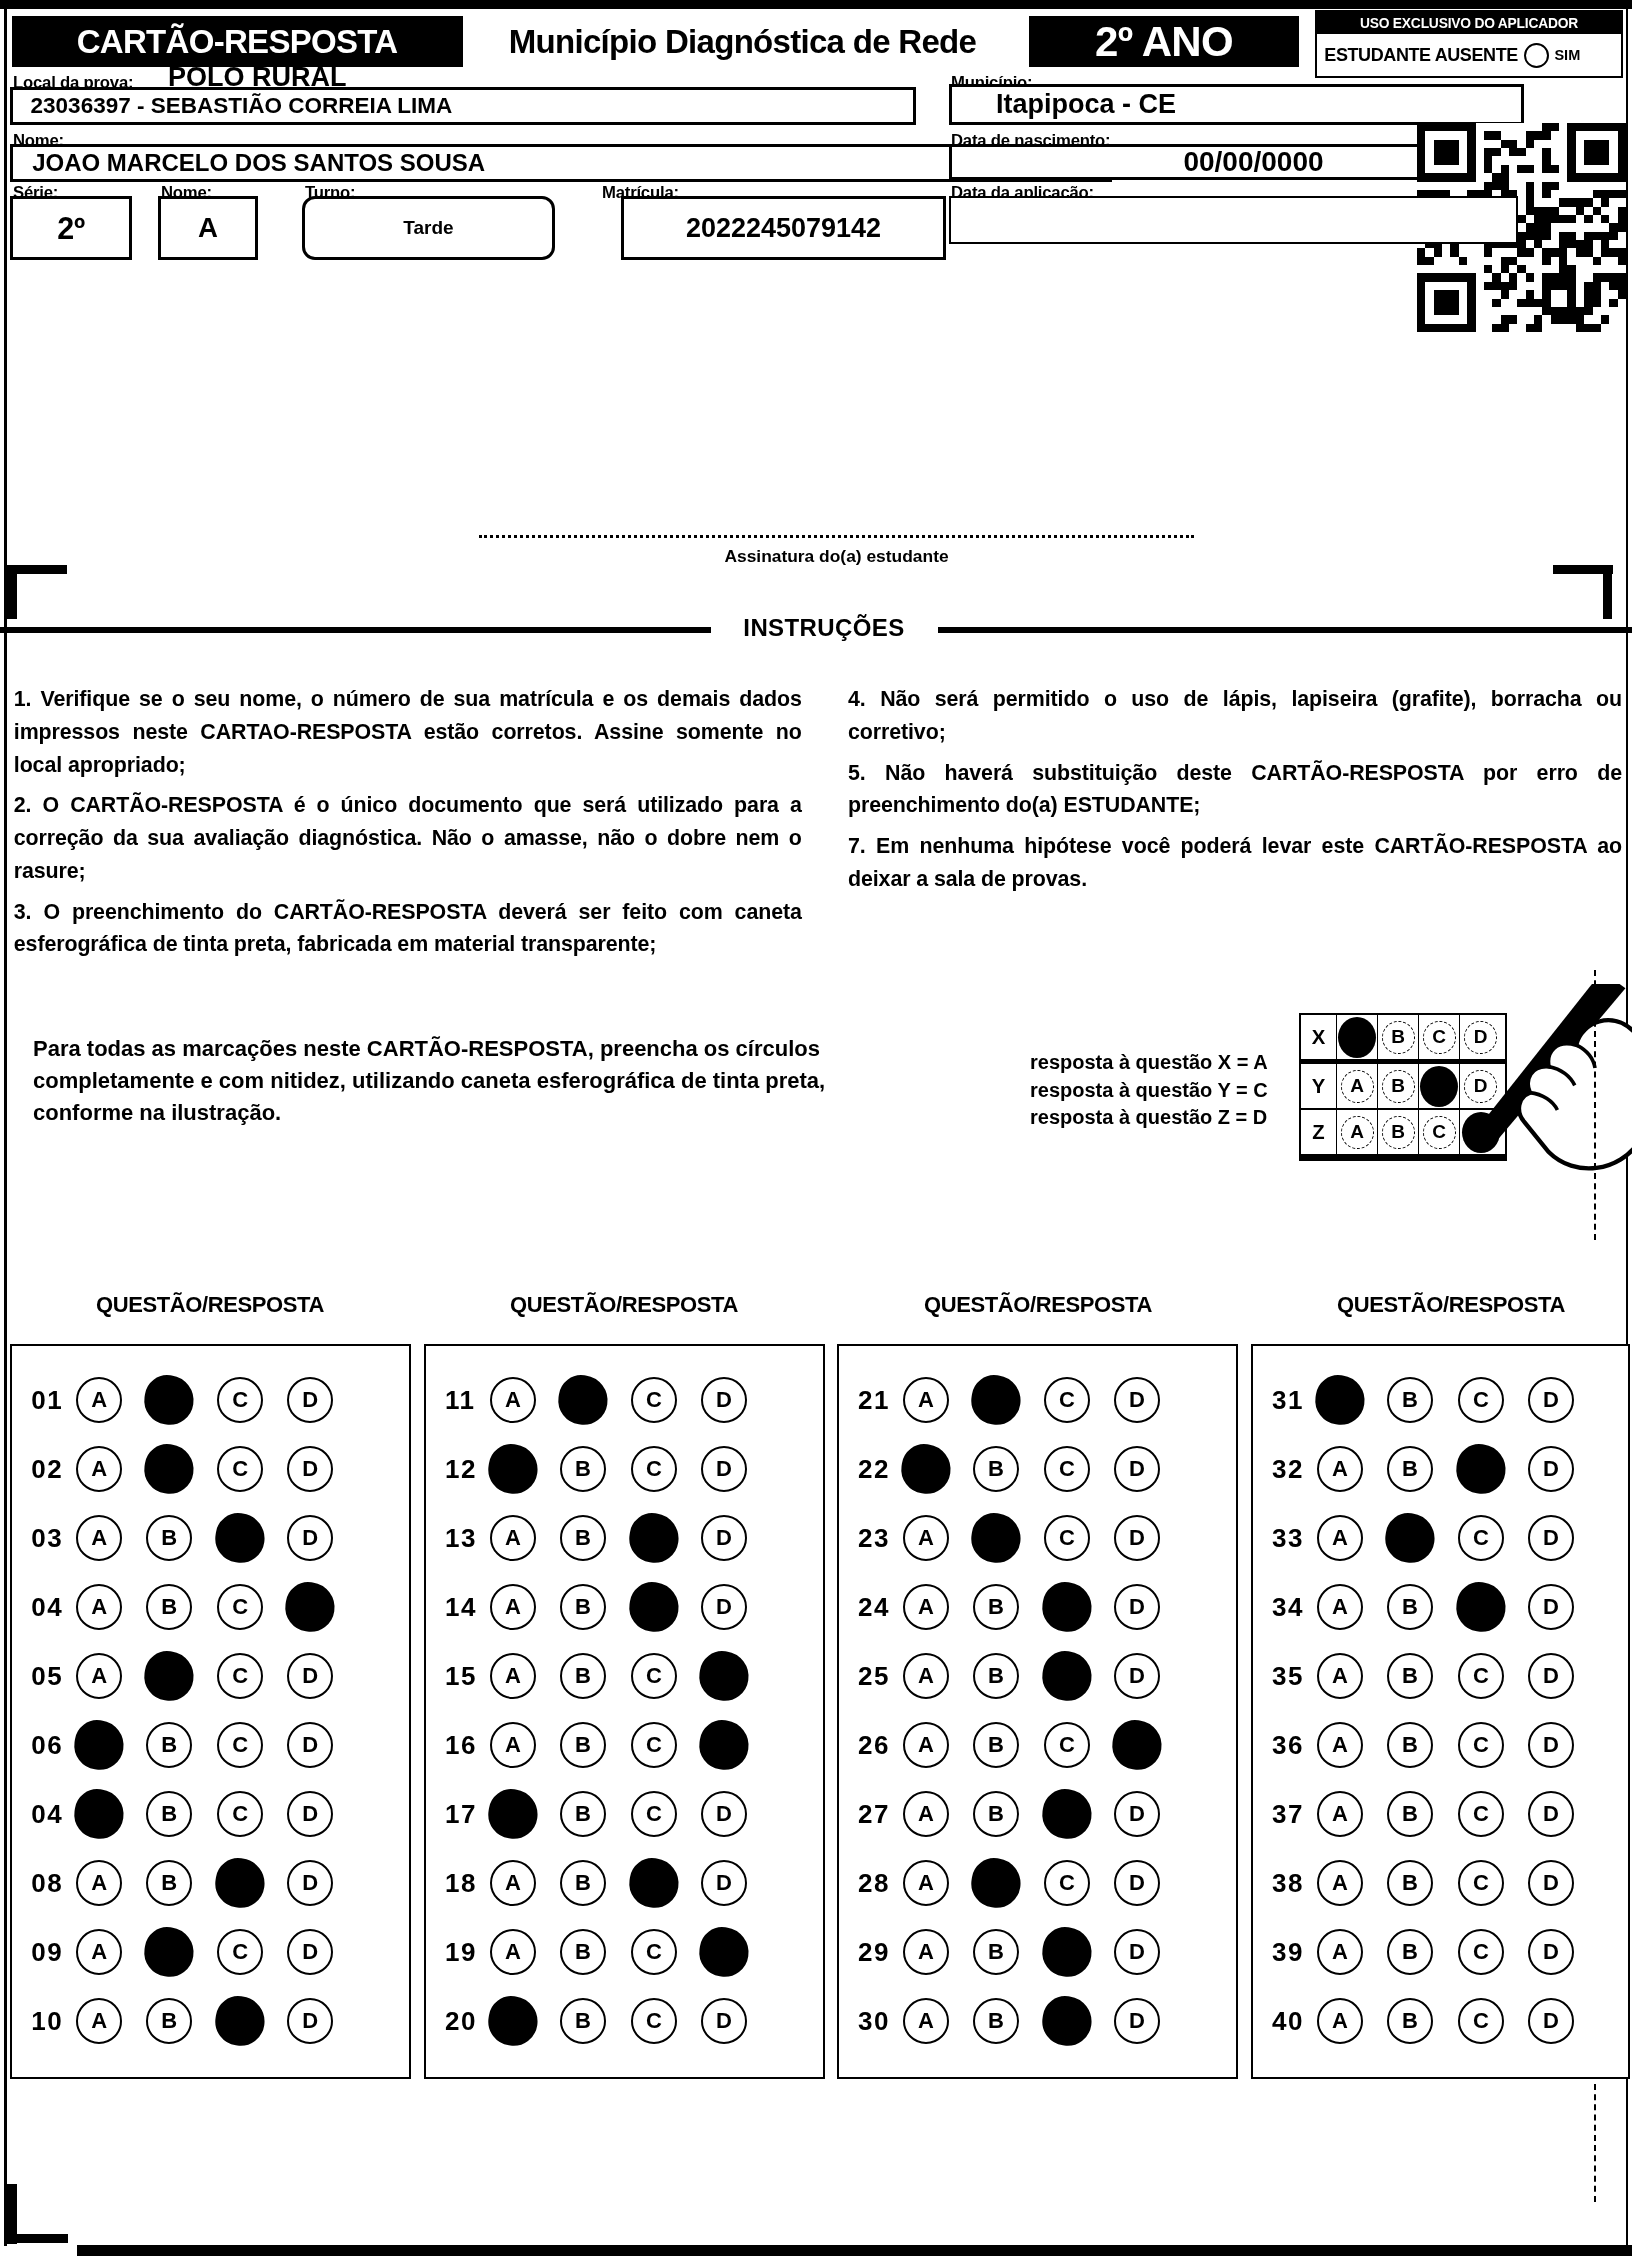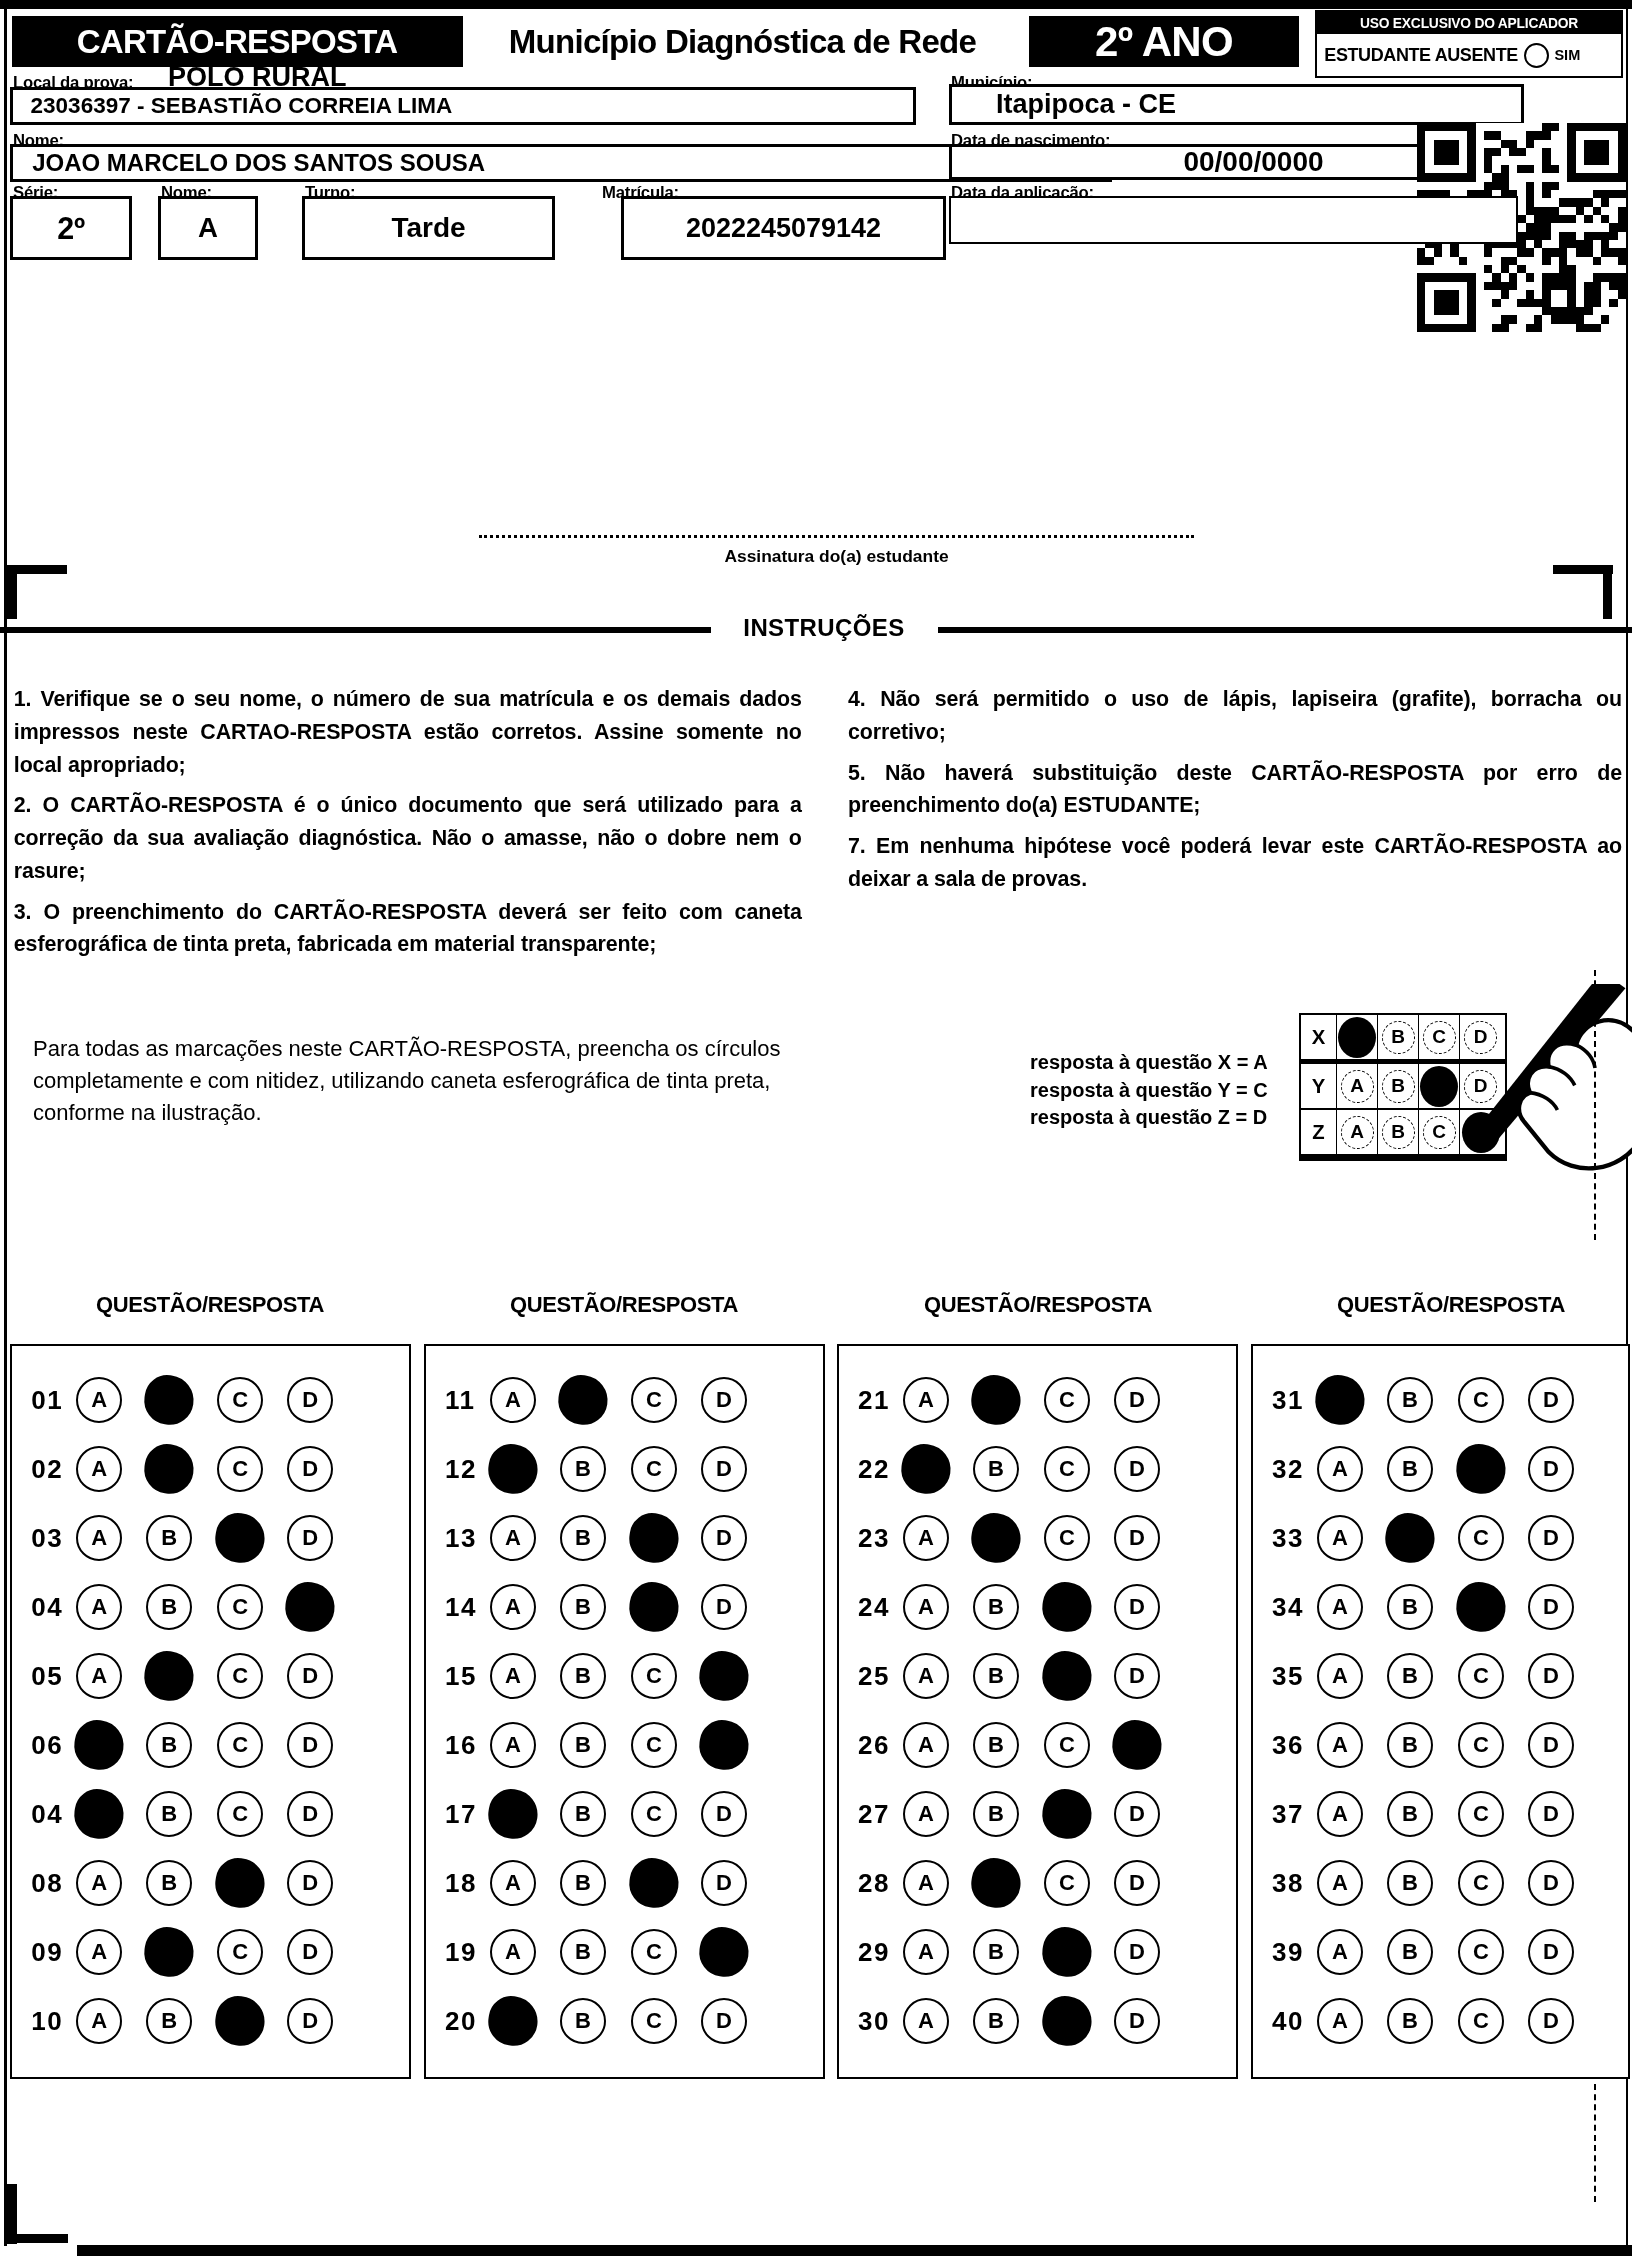--- a/index.html
+++ b/index.html
@@ -295,21 +295,21 @@
     </svg>
 
   <div class="abs lbl" style="left:13px;top:183px;">Série:</div>
   <div class="abs lbl" style="left:161px;top:183px;">Nome:</div>
   <div class="abs lbl" style="left:305px;top:183px;">Turno:</div>
   <div class="abs lbl" style="left:602px;top:183px;">Matrícula:</div>
   <div class="abs lbl" style="left:951px;top:183px;">Data da aplicação:</div>
 
   <div class="abs whitebox center" style="left:10.2px;top:196px;width:122px;height:64px;font-size:30.5px;border-width:3.6px;">2º</div>
   <div class="abs whitebox center" style="left:158px;top:196px;width:100px;height:64px;font-size:27.6px;border-width:3.6px;">A</div>
-  <div class="abs whitebox center" style="left:302px;top:196px;width:253px;height:64px;font-size:28px;border-width:3.6px;">Tarde</div>
+  <div class="abs whitebox center" style="left:302px;top:196px;width:253px;height:64px;font-size:19px;border-width:3.6px;border-radius:13px;">Tarde</div>
   <div class="abs whitebox center" style="left:621px;top:196px;width:325px;height:64px;font-size:27px;border-width:3.6px;">2022245079142</div>
   <div class="abs whitebox center" style="left:949px;top:196px;width:569px;height:48px;font-size:25px;border-width:2.9px;"></div>
 
   <div class="abs dotline" style="left:479px;top:535px;width:715px;"></div>
   <div class="abs" style="left:479px;top:546px;width:715px;text-align:center;font-size:17.4px;font-weight:700;">Assinatura do(a) estudante</div>
 
   <div class="abs bar" style="left:7.3px;top:565px;width:60px;height:9.4px;"></div>
   <div class="abs bar" style="left:7.3px;top:565px;width:9.4px;height:54px;"></div>
   <div class="abs bar" style="left:1553px;top:565px;width:60px;height:9.4px;"></div>
   <div class="abs bar" style="left:1603px;top:565px;width:9.4px;height:54px;"></div>
@@ -322,21 +322,21 @@
     <p>1. Verifique se o seu nome, o número de sua matrícula e os demais dados impressos neste CARTAO-RESPOSTA estão corretos. Assine somente no local apropriado;</p>
     <p>2. O CARTÃO-RESPOSTA é o único documento que será utilizado para a correção da sua avaliação diagnóstica. Não o amasse, não o dobre nem o rasure;</p>
     <p>3. O preenchimento do CARTÃO-RESPOSTA deverá ser feito com caneta esferográfica de tinta preta, fabricada em material transparente;</p>
   </div>
   <div class="abs instr" style="left:840px;top:675px;width:790px;">
     <p>4. Não será permitido o uso de lápis, lapiseira (grafite), borracha ou corretivo;</p>
     <p>5. Não haverá substituição deste CARTÃO-RESPOSTA por erro de preenchimento do(a) ESTUDANTE;</p>
     <p>7. Em nenhuma hipótese você poderá levar este CARTÃO-RESPOSTA ao deixar a sala de provas.</p>
   </div>
 
-  <div class="abs" style="left:33px;top:1033px;width:835px;font-size:22px;font-weight:400;line-height:1.45;">Para todas as marcações neste CARTÃO-RESPOSTA, preencha os círculos completamente e com nitidez, utilizando caneta esferográfica de tinta preta, conforme na ilustração.</div>
+  <div class="abs" style="left:33px;top:1033px;width:835px;font-size:22px;font-weight:700;line-height:1.45;">Para todas as marcações neste CARTÃO-RESPOSTA, preencha os círculos completamente e com nitidez, utilizando caneta esferográfica de tinta preta, conforme na ilustração.</div>
 
   <div class="abs" style="left:1030px;top:1049px;width:435px;font-size:20px;font-weight:700;line-height:1.38;">
     <div>resposta à questão X = A</div>
     <div>resposta à questão Y = C</div>
     <div>resposta à questão Z = D</div>
   </div>
 
   <div class="ex-grid" id="ex-grid">
       <div class="ex-row">
         <div class="ex-label">X</div>

